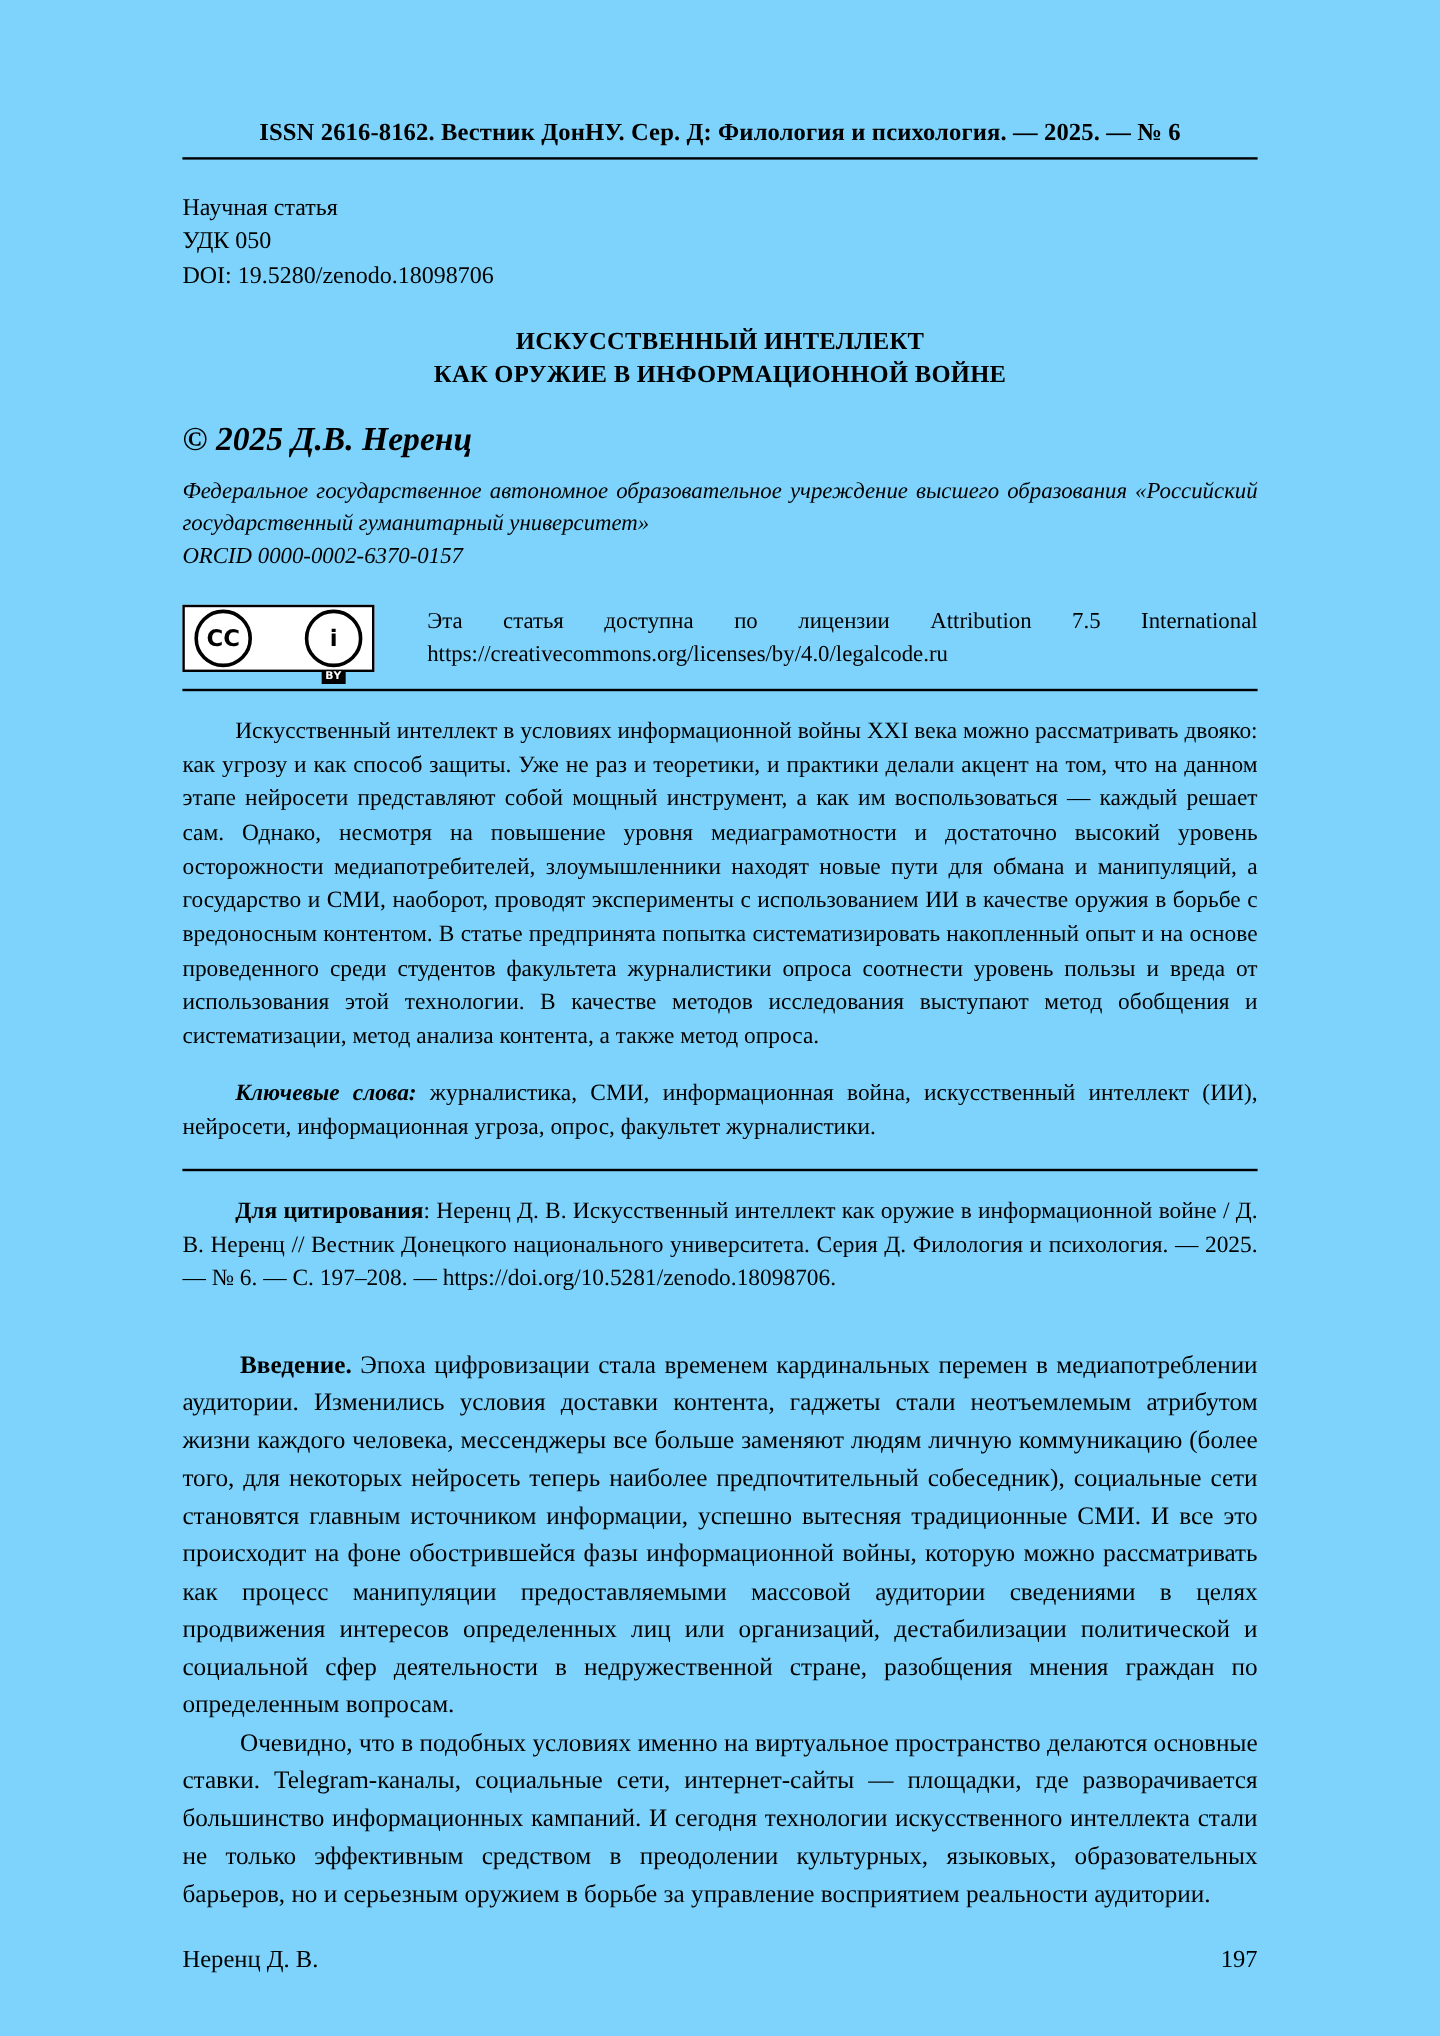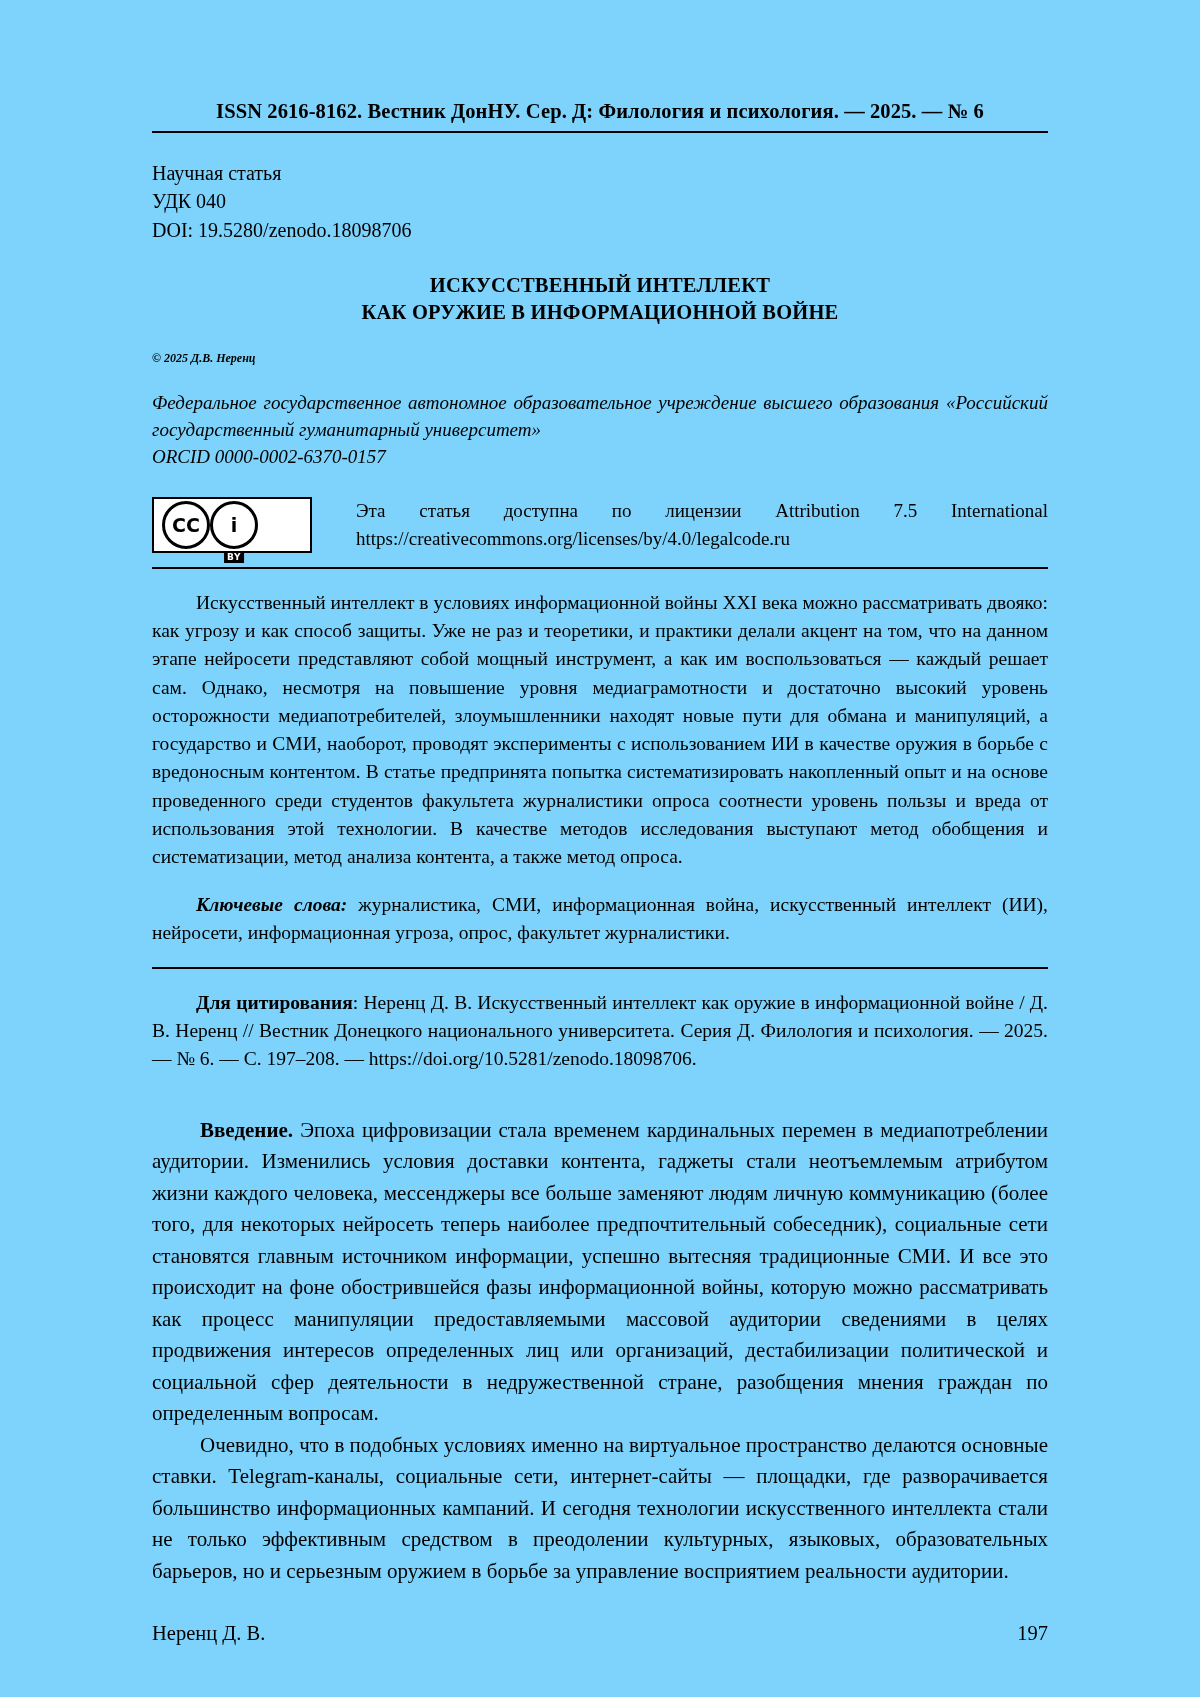--- a/index.html
+++ b/index.html
@@ -35,24 +35,24 @@
   .title {
     text-align: center;
     font-size: 20.5px;
     font-weight: bold;
     line-height: 1.3;
     margin-top: 28px;
     margin-bottom: 26px;
     letter-spacing: 0.2px;
   }
   .author {
-    font-size: 12px;
-    font-weight: bold;
-    font-style: italic;
-    margin-bottom: 24px;
+    font-size: 28px;
+    font-weight: bold;
+    font-style: italic;
+    margin-bottom: 14px;
   }
   .affiliation {
     font-size: 19px;
     font-style: italic;
     line-height: 1.42;
     text-align: justify;
   }
   .orcid {
     font-size: 19px;
     font-style: italic;
@@ -65,21 +65,21 @@
     margin-bottom: 14px;
   }
   .cc-badge {
     width: 160px;
     height: 56px;
     border: 2px solid #000;
     background: #ffffff;
     box-sizing: border-box;
     display: flex;
     align-items: center;
-    justify-content: flex-start;
+    justify-content: space-between;
     padding: 0 8px;
     flex: none;
   }
   .cc-circle {
     width: 42px;
     height: 42px;
     border-radius: 50%;
     border: 3px solid #000;
     display: flex;
     align-items: center;
@@ -171,21 +171,21 @@
   }
 </style>
 </head>
 <body>
 
 <div class="page">
 
   <div class="running-head">ISSN 2616-8162. Вестник ДонНУ. Сер. Д: Филология и психология. — 2025. — № 6</div>
 
   <div class="meta-line">Научная статья</div>
-  <div class="meta-line">УДК 040</div>
+  <div class="meta-line">УДК 050</div>
   <div class="meta-line">DOI: 19.5280/zenodo.18098706</div>
 
   <div class="title">
     <div>ИСКУССТВЕННЫЙ ИНТЕЛЛЕКТ</div>
     <div>КАК ОРУЖИЕ В ИНФОРМАЦИОННОЙ ВОЙНЕ</div>
   </div>
 
   <div class="author">© 2025  Д.В. Неренц</div>
   <div class="affiliation">Федеральное государственное автономное образовательное учреждение высшего образования «Российский государственный гуманитарный университет»</div>
   <div class="orcid">ORCID 0000-0002-6370-0157</div>

